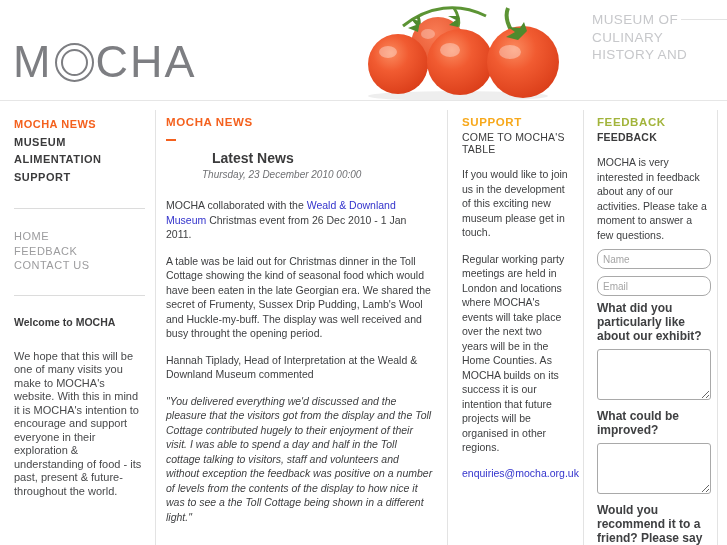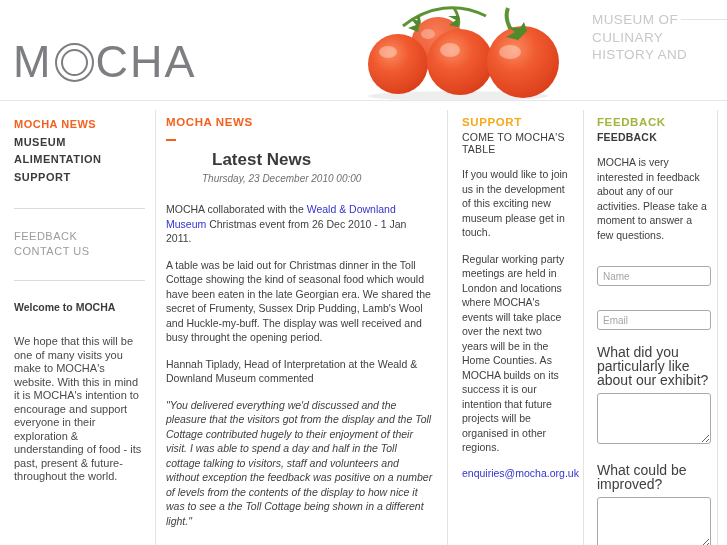--- a/index.html
+++ b/index.html
@@ -36,41 +36,41 @@
   .nav-primary .nav-item { font-size:11px; font-weight:bold; letter-spacing:0.5px; color:#3b3b3c; line-height:17.5px; cursor:pointer; }
   .nav-primary .nav-item.active { color:#f4611e; }
   .side-rule { width:131px; height:1px; background:#dcdcdc; border:0; margin:22px 0 20px 0; }
   .nav-secondary .nav-item { font-size:11px; letter-spacing:0.5px; color:#9c9c9e; line-height:14.5px; cursor:pointer; }
   .welcome-title { font-size:10.5px; font-weight:bold; color:#3b3b3c; margin-top:19px; }
   .welcome-body { font-size:11px; line-height:13.5px; color:#48494b; margin-top:22px; }
   
   .news { position:absolute; left:166px; top:116px; width:268px; }
   .news .col-heading { color:#f4611e; }
   .orange-dash { width:10px; height:2px; background:#f4611e; margin-top:11px; }
-  .latest-label { font-size:17px; font-weight:bold; color:#3b3b3c; margin-top:9px;padding-left:46px; }
+  .latest-label { font-size:14px; font-weight:bold; color:#3b3b3c; margin-top:9px;padding-left:46px; }
   .date { font-size:10px; font-style:italic; color:#6f7073; margin-top:3px;margin-left:36px; }
   .article-title { font-size:11.5px; font-weight:bold; color:#3b3b3c; margin-top:15px; }
   .quote { font-style:italic; }
   
   .support { position:absolute; left:462px; top:116px; width:107px; }
   .support .col-heading { color:#f7a81b; }
   .support-sub { font-size:10.5px; font-weight:normal; color:#3b3b3c; margin-top:3px; letter-spacing:0.2px; }
   .email-link { display:inline-block; margin-top:12px; font-size:10.5px;text-align:right; }
   
   .feedback { position:absolute; left:597px; top:116px; width:114px; }
   .feedback .col-heading { color:#a2b43b; }
   .feedback-sub { font-size:10.5px; font-weight:bold; color:#3b3b3c; margin-top:3px; letter-spacing:0.2px; }
   .fb-input {
-    width:100%; box-sizing:border-box; height:20px; margin-top:24px;
-    border:1px solid #a9a9a9; border-radius:3px; padding:2px 5px;
+    width:100%; box-sizing:border-box; height:20px; margin-top:7px;
+    border:1px solid #a9a9a9; border-radius:8px; padding:2px 5px;
     font-family:"Liberation Sans","DejaVu Sans",sans-serif; font-size:10px; color:#444;
     outline:none; background:#fff;
   }
   .fb-input::placeholder { color:#a5a5a5; }
-  .fb-label { font-size:14px; line-height:14px; color:#3f4042; margin-top:15px; }
+  .fb-label { font-size:12px; line-height:14px; color:#3f4042; margin-top:5px;font-weight:bold; }
   .fb-area {
     width:100%; box-sizing:border-box; height:51px; margin-top:6px;
     border:1px solid #a9a9a9; border-radius:3px; background:#fff; outline:none;
     font-family:"Liberation Sans","DejaVu Sans",sans-serif; font-size:10px; color:#444;
     resize:both;
   }
 </style>
 </head>
 <body>
 
@@ -137,20 +137,21 @@
 
   <nav class="sidebar">
     <div class="nav-primary">
       <div class="nav-item active">MOCHA NEWS</div>
       <div class="nav-item">MUSEUM</div>
       <div class="nav-item">ALIMENTATION</div>
       <div class="nav-item">SUPPORT</div>
     </div>
     <div class="side-rule"></div>
     <div class="nav-secondary">
+      <div class="nav-item">HOME</div>
       <div class="nav-item">FEEDBACK</div>
       <div class="nav-item">CONTACT US</div>
     </div>
     <div class="side-rule"></div>
     <div class="welcome-title">Welcome to MOCHA</div>
     <div class="welcome-body">We hope that this will be one of many visits you make to MOCHA's website. With this in mind it is MOCHA's intention to encourage and support everyone in their exploration &amp; understanding of food - its past, present &amp; future- throughout the world.</div>
   </nav>
 
   <main class="news">
     <div class="col-heading">MOCHA NEWS</div>

